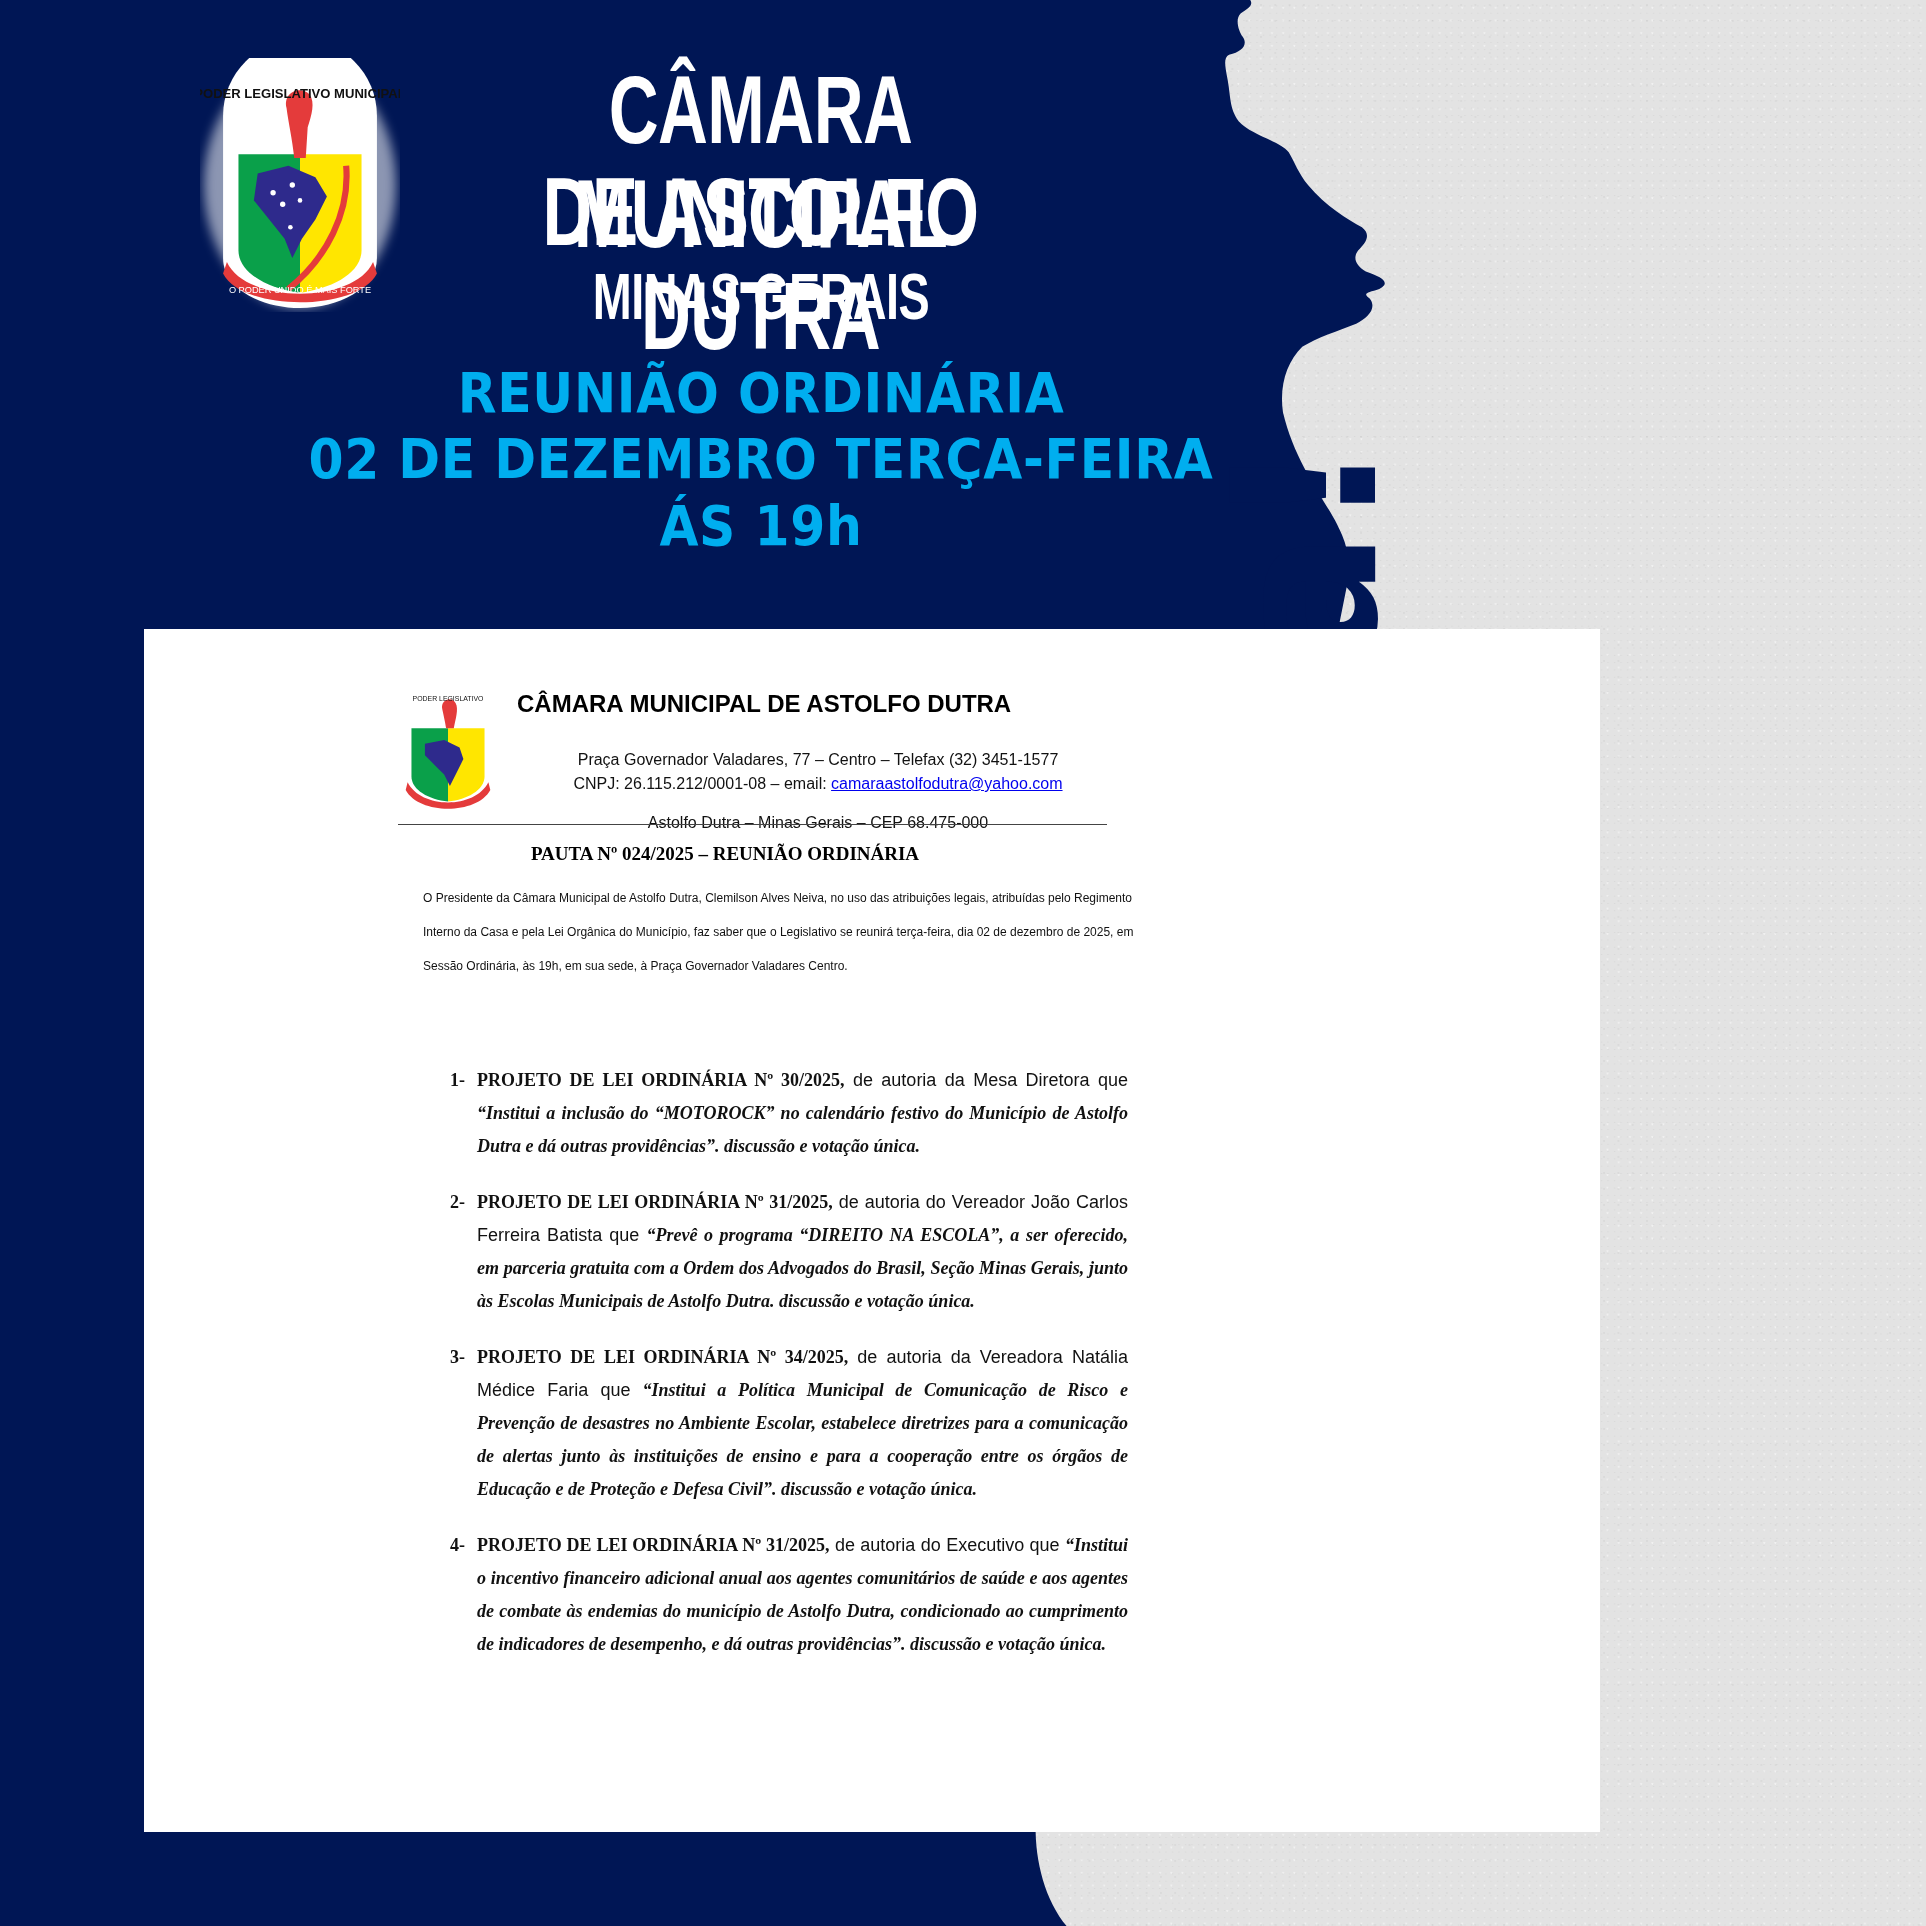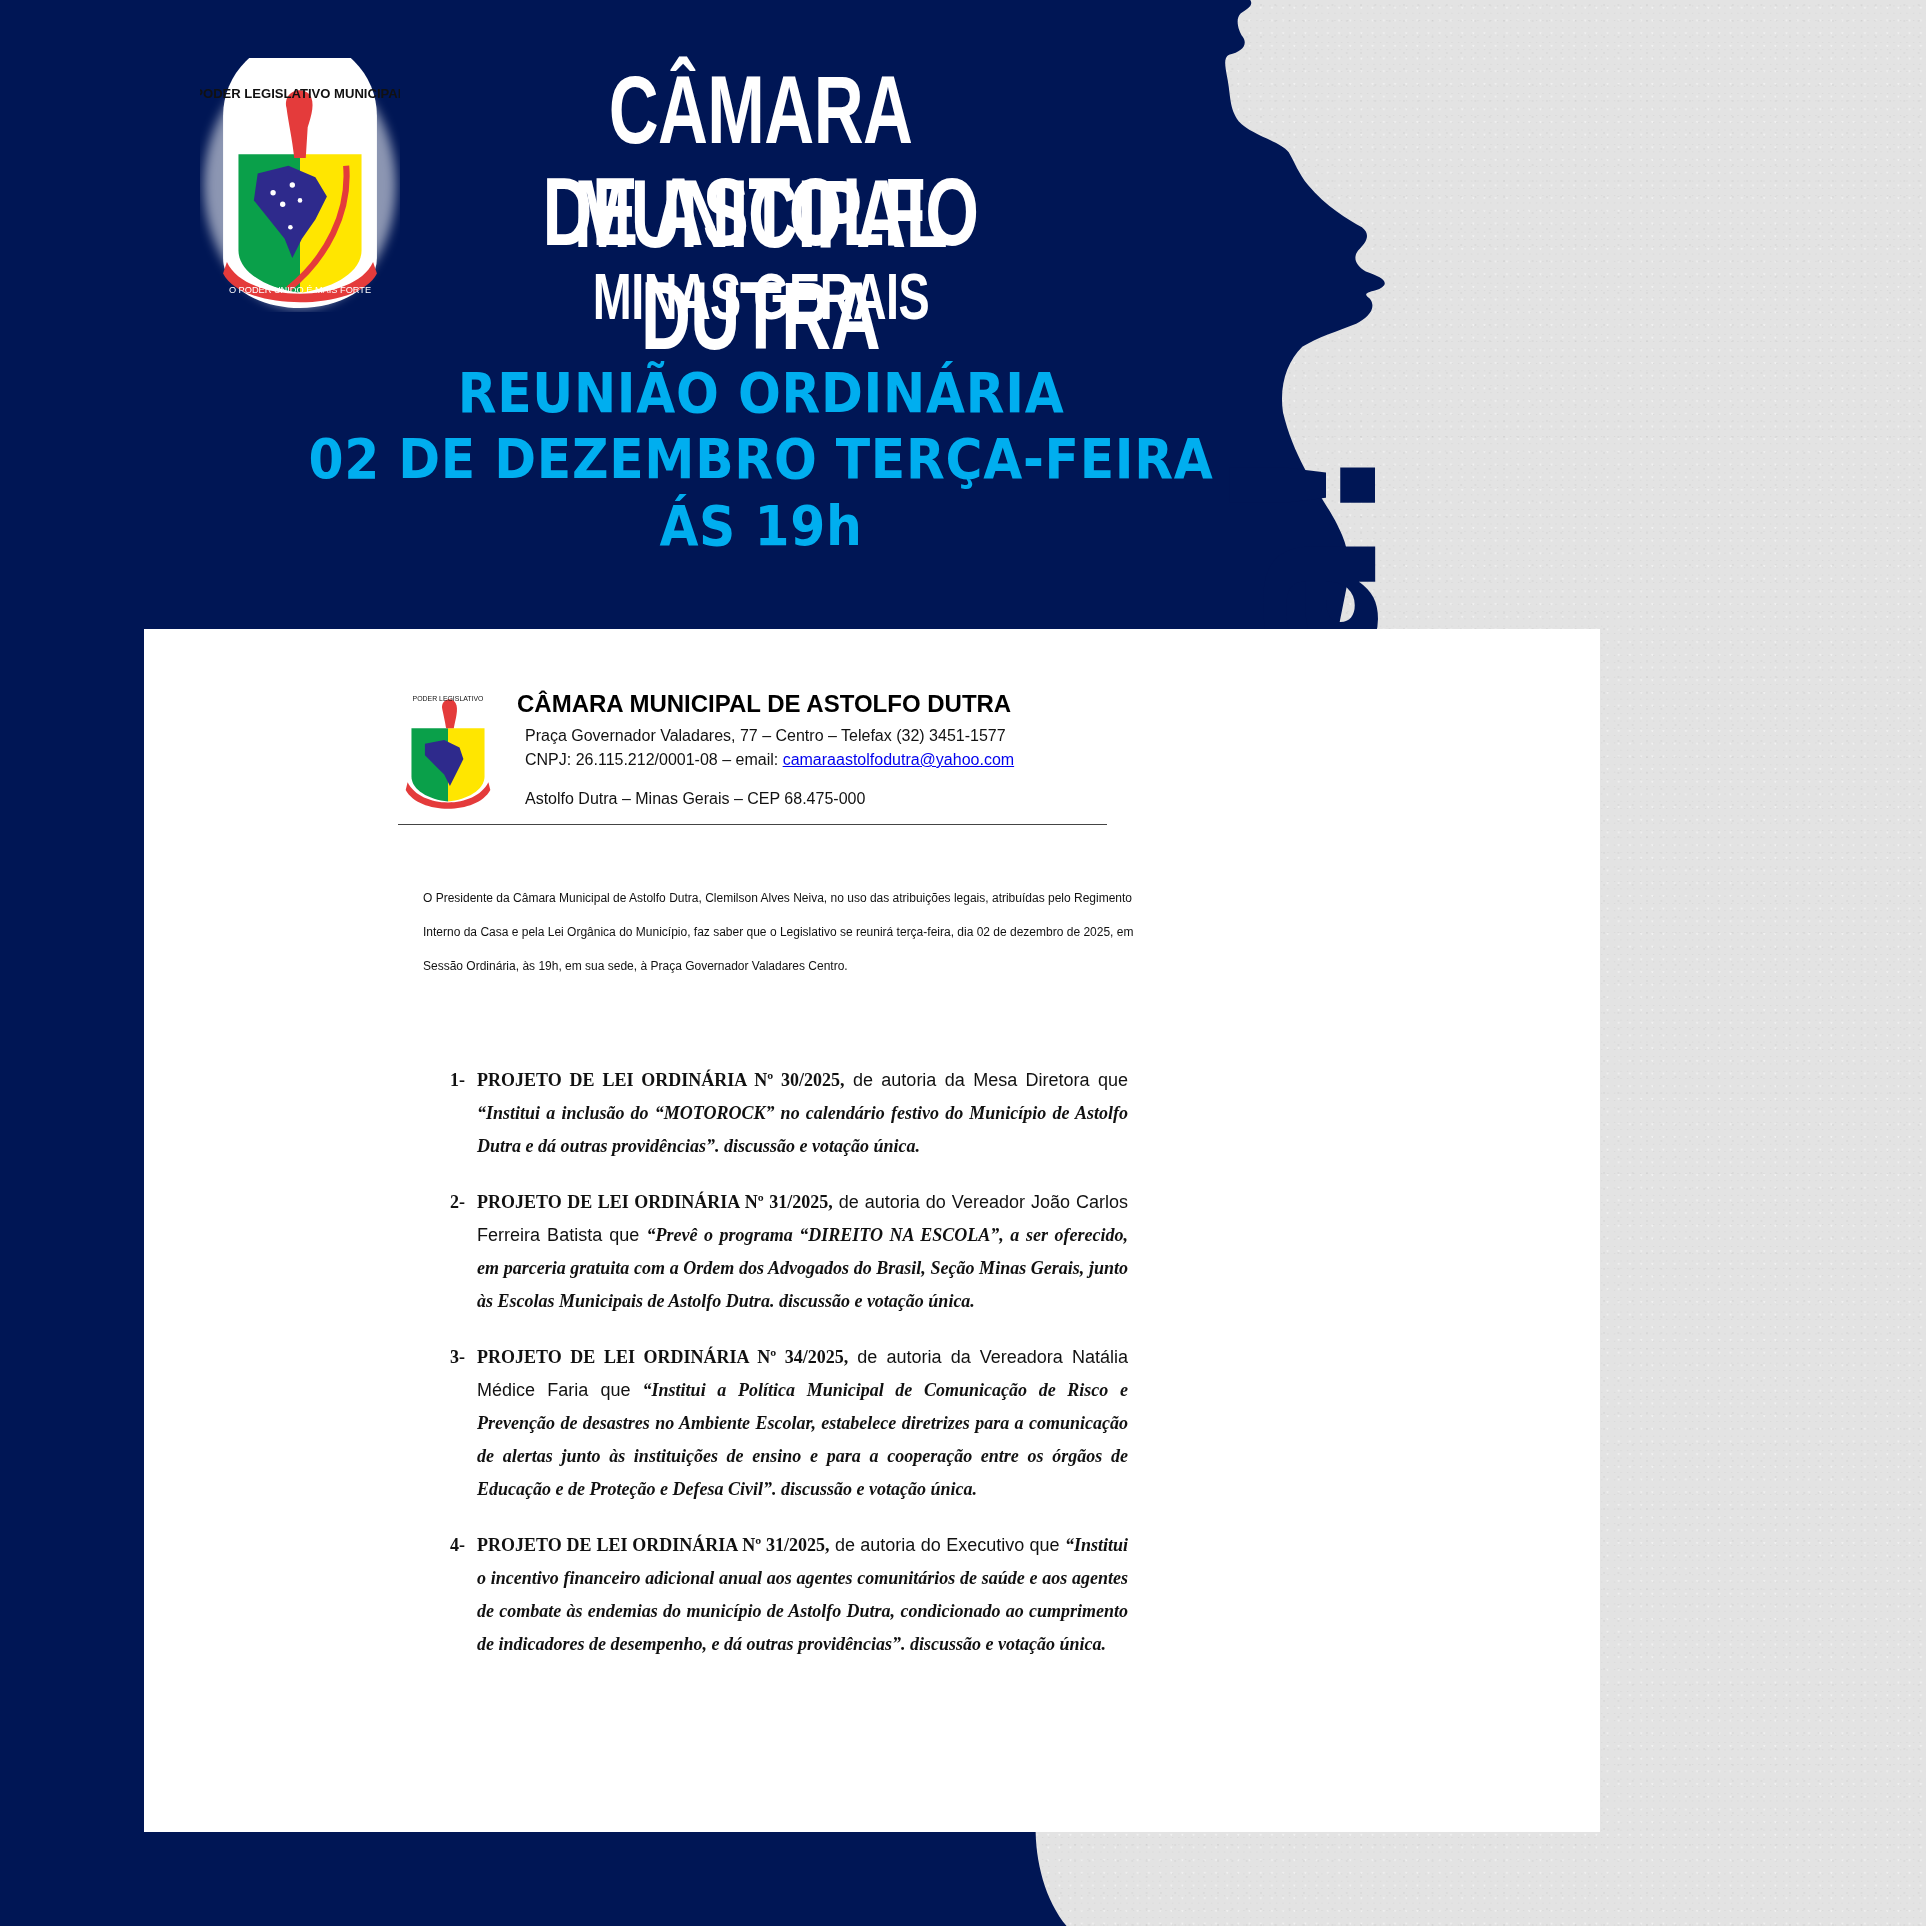--- a/index.html
+++ b/index.html
@@ -18,21 +18,21 @@
   .sub{position:absolute;left:193px;width:1136px;text-align:center;color:#00aeef;font-family:"DejaVu Sans",sans-serif;font-weight:bold;letter-spacing:0.8px;transform:scaleX(0.9);}
   .s1{top:360px;font-size:56px;line-height:65px;}
   .s2{top:426px;font-size:56px;line-height:65px;}
   .s3{top:493px;font-size:56px;line-height:65px;}
   .em-pauta{position:absolute;left:1306px;top:1017px;width:1579px;height:216px;margin-left:-790px;margin-top:-108px;transform:rotate(-90deg);text-align:center;color:#001655;font-family:"DejaVu Sans",sans-serif;font-weight:bold;font-size:200px;line-height:216px;white-space:nowrap;}
   .em-pauta span{display:inline-block;}
   .doc{position:absolute;left:144px;top:629px;width:1456px;height:1203px;background:#ffffff;}
   .doc-header{position:absolute;left:254px;top:42px;width:713px;height:169px;}
   .doc-logo{position:absolute;left:0;top:15.4px;width:100px;height:127px;}
   .doc-title{position:absolute;left:119px;top:19px;font-family:"Liberation Sans",sans-serif;font-weight:bold;font-size:24px;color:#000;white-space:nowrap;}
-  .doc-line{position:absolute;left:127px;width:586px;text-align:left;font-size:16px;color:#111;white-space:nowrap;}
+  .doc-line{position:absolute;left:127px;width:586px;text-align:center;font-size:16px;color:#111;white-space:nowrap;margin-top:24px;}
   .dl1{top:56px;} .dl2{top:80px;} .dl3{top:119px;}
   .doc-email{color:#0000ee;text-decoration:underline;}
   .doc-rule{position:absolute;left:254px;top:195px;width:709px;height:1.2px;background:#444;}
   .pauta-title{position:absolute;left:0;width:1240px;top:214px;text-align:center;font-family:"Liberation Serif",serif;font-weight:bold;font-size:19px;color:#000;}
   .pauta-title span{display:inline-block;transform:translateX(-39px);}
   .intro{position:absolute;left:279px;top:252px;width:732px;font-size:12px;line-height:34px;color:#111;}
   .items{position:absolute;left:306px;top:435px;width:678px;}
   .item{position:relative;padding-left:27px;margin-bottom:23px;font-size:18px;line-height:33px;color:#111;text-align:justify;}
   .item .num{position:absolute;left:0;top:0;font-family:"Liberation Serif",serif;font-weight:bold;}
   .item .pl{font-family:"Liberation Serif",serif;font-weight:bold;}
@@ -92,20 +92,21 @@
     </svg>
     <div class="doc-title">CÂMARA MUNICIPAL DE ASTOLFO DUTRA</div>
     <div class="doc-line dl1">Praça Governador Valadares, 77  –  Centro  –  Telefax  (32) 3451-1577</div>
     <div class="doc-line dl2">
       <span>CNPJ: 26.115.212/0001-08  –  email: </span><span class="doc-email">camaraastolfodutra@yahoo.com</span>
     </div>
     <div class="doc-line dl3">Astolfo Dutra  –  Minas Gerais  –  CEP 68.475-000</div>
   </div>
   <div class="doc-rule"></div>
 
+  <div class="pauta-title"><span>PAUTA Nº 024/2025 – REUNIÃO ORDINÁRIA</span></div>
 
   <div class="intro">O Presidente da Câmara Municipal de Astolfo Dutra, Clemilson Alves Neiva, no uso das atribuições legais, atribuídas pelo Regimento Interno da Casa e pela Lei Orgânica do Município, faz saber que o Legislativo se reunirá terça-feira, dia 02 de dezembro de 2025, em Sessão Ordinária, às 19h, em sua sede, à Praça Governador Valadares Centro.</div>
 
   <div class="items">
     <div class="item">
       <span class="num">1-</span>
       <span class="pl">PROJETO DE LEI ORDINÁRIA Nº 30/2025,</span><span> de autoria da Mesa Diretora que </span><span class="quote">“Institui a inclusão do “MOTOROCK” no calendário festivo do Município de Astolfo Dutra e dá outras providências”. discussão e votação única.</span>
     </div>
     <div class="item">
       <span class="num">2-</span>

